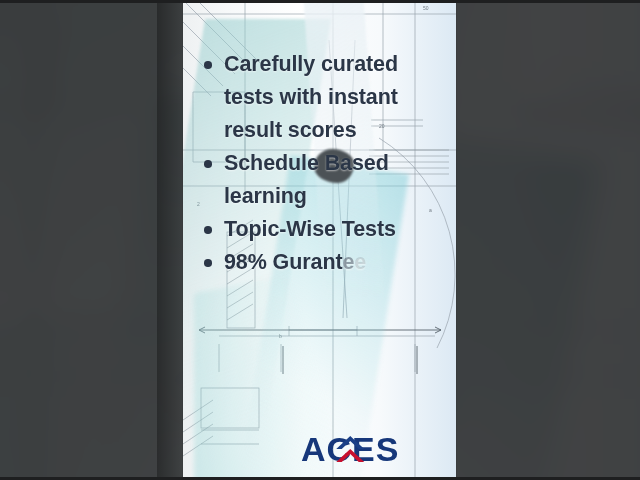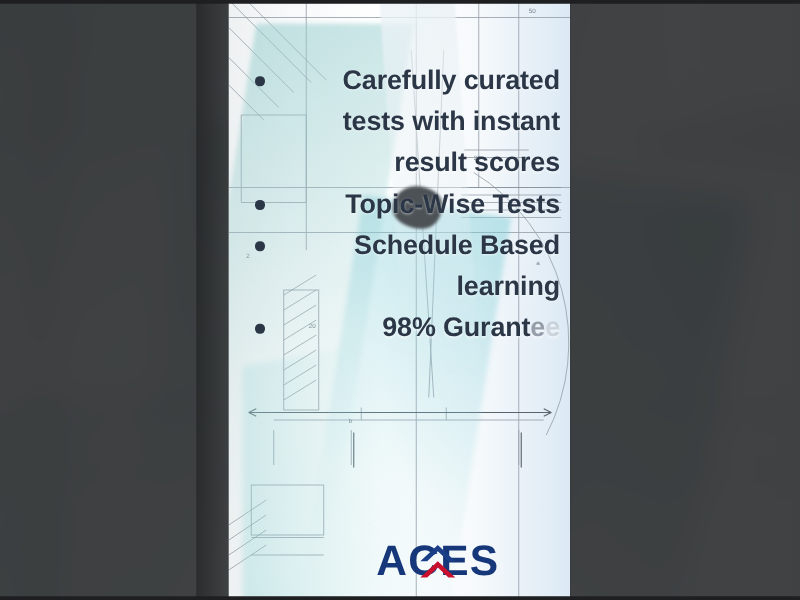--- a/index.html
+++ b/index.html
@@ -32,21 +32,21 @@
   
   #center-panel{
     position:absolute; left:183px; top:0;
     width:273px; height:480px;
     overflow:hidden;
     background:#f4f6f7;
     box-shadow:0 0 0 1px rgba(0,0,0,.05);
   }
 
   
-  .scene{ position:absolute; inset:0; overflow:hidden;text-align:right; }
+  .scene{ position:absolute; inset:0; overflow:hidden; }
   .scene .paper{
     position:absolute; inset:0;
     background:
       linear-gradient(90deg,#eef1f2 0%,#f7f9fa 18%,#ffffff 45%,#f7fafc 72%,#dce9f4 100%);
   }
   .scene svg{ position:absolute; inset:0; width:100%; height:100%; }
 
   
   .beam{ position:absolute; pointer-events:none; }
   .beam-a{
@@ -203,22 +203,22 @@
       </svg>
 
       <div class="beam beam-a"></div>
       <div class="beam beam-b"></div>
       <div class="beam beam-c"></div>
       <div class="beam beam-d"></div>
       <div class="blob"></div>
 
       <ul id="bullet-list">
         <li class="bullet-row">Carefully curated tests with instant result scores</li>
+        <li class="bullet-row">Schedule Based learning</li>
         <li class="bullet-row">Topic-Wise Tests</li>
-        <li class="bullet-row">Schedule Based learning</li>
         <li class="bullet-row fade"><span>98% Gurant</span><span class="tail-1">e</span><span class="tail-2">e</span></li>
       </ul>
 
       <div id="aces-logo">
         <svg width="34" height="34" viewBox="0 0 34 34">
           <path d="M3 17 L17 4 L31 17 L25.5 17 L17 9 L8.5 17 Z" fill="#1a3f86"></path>
           <path d="M3 30 L17 17 L31 30 L25.5 30 L17 22 L8.5 30 Z" fill="#c8102e"></path>
         </svg>
         <span id="aces-wordmark">ACES</span>
       </div>

